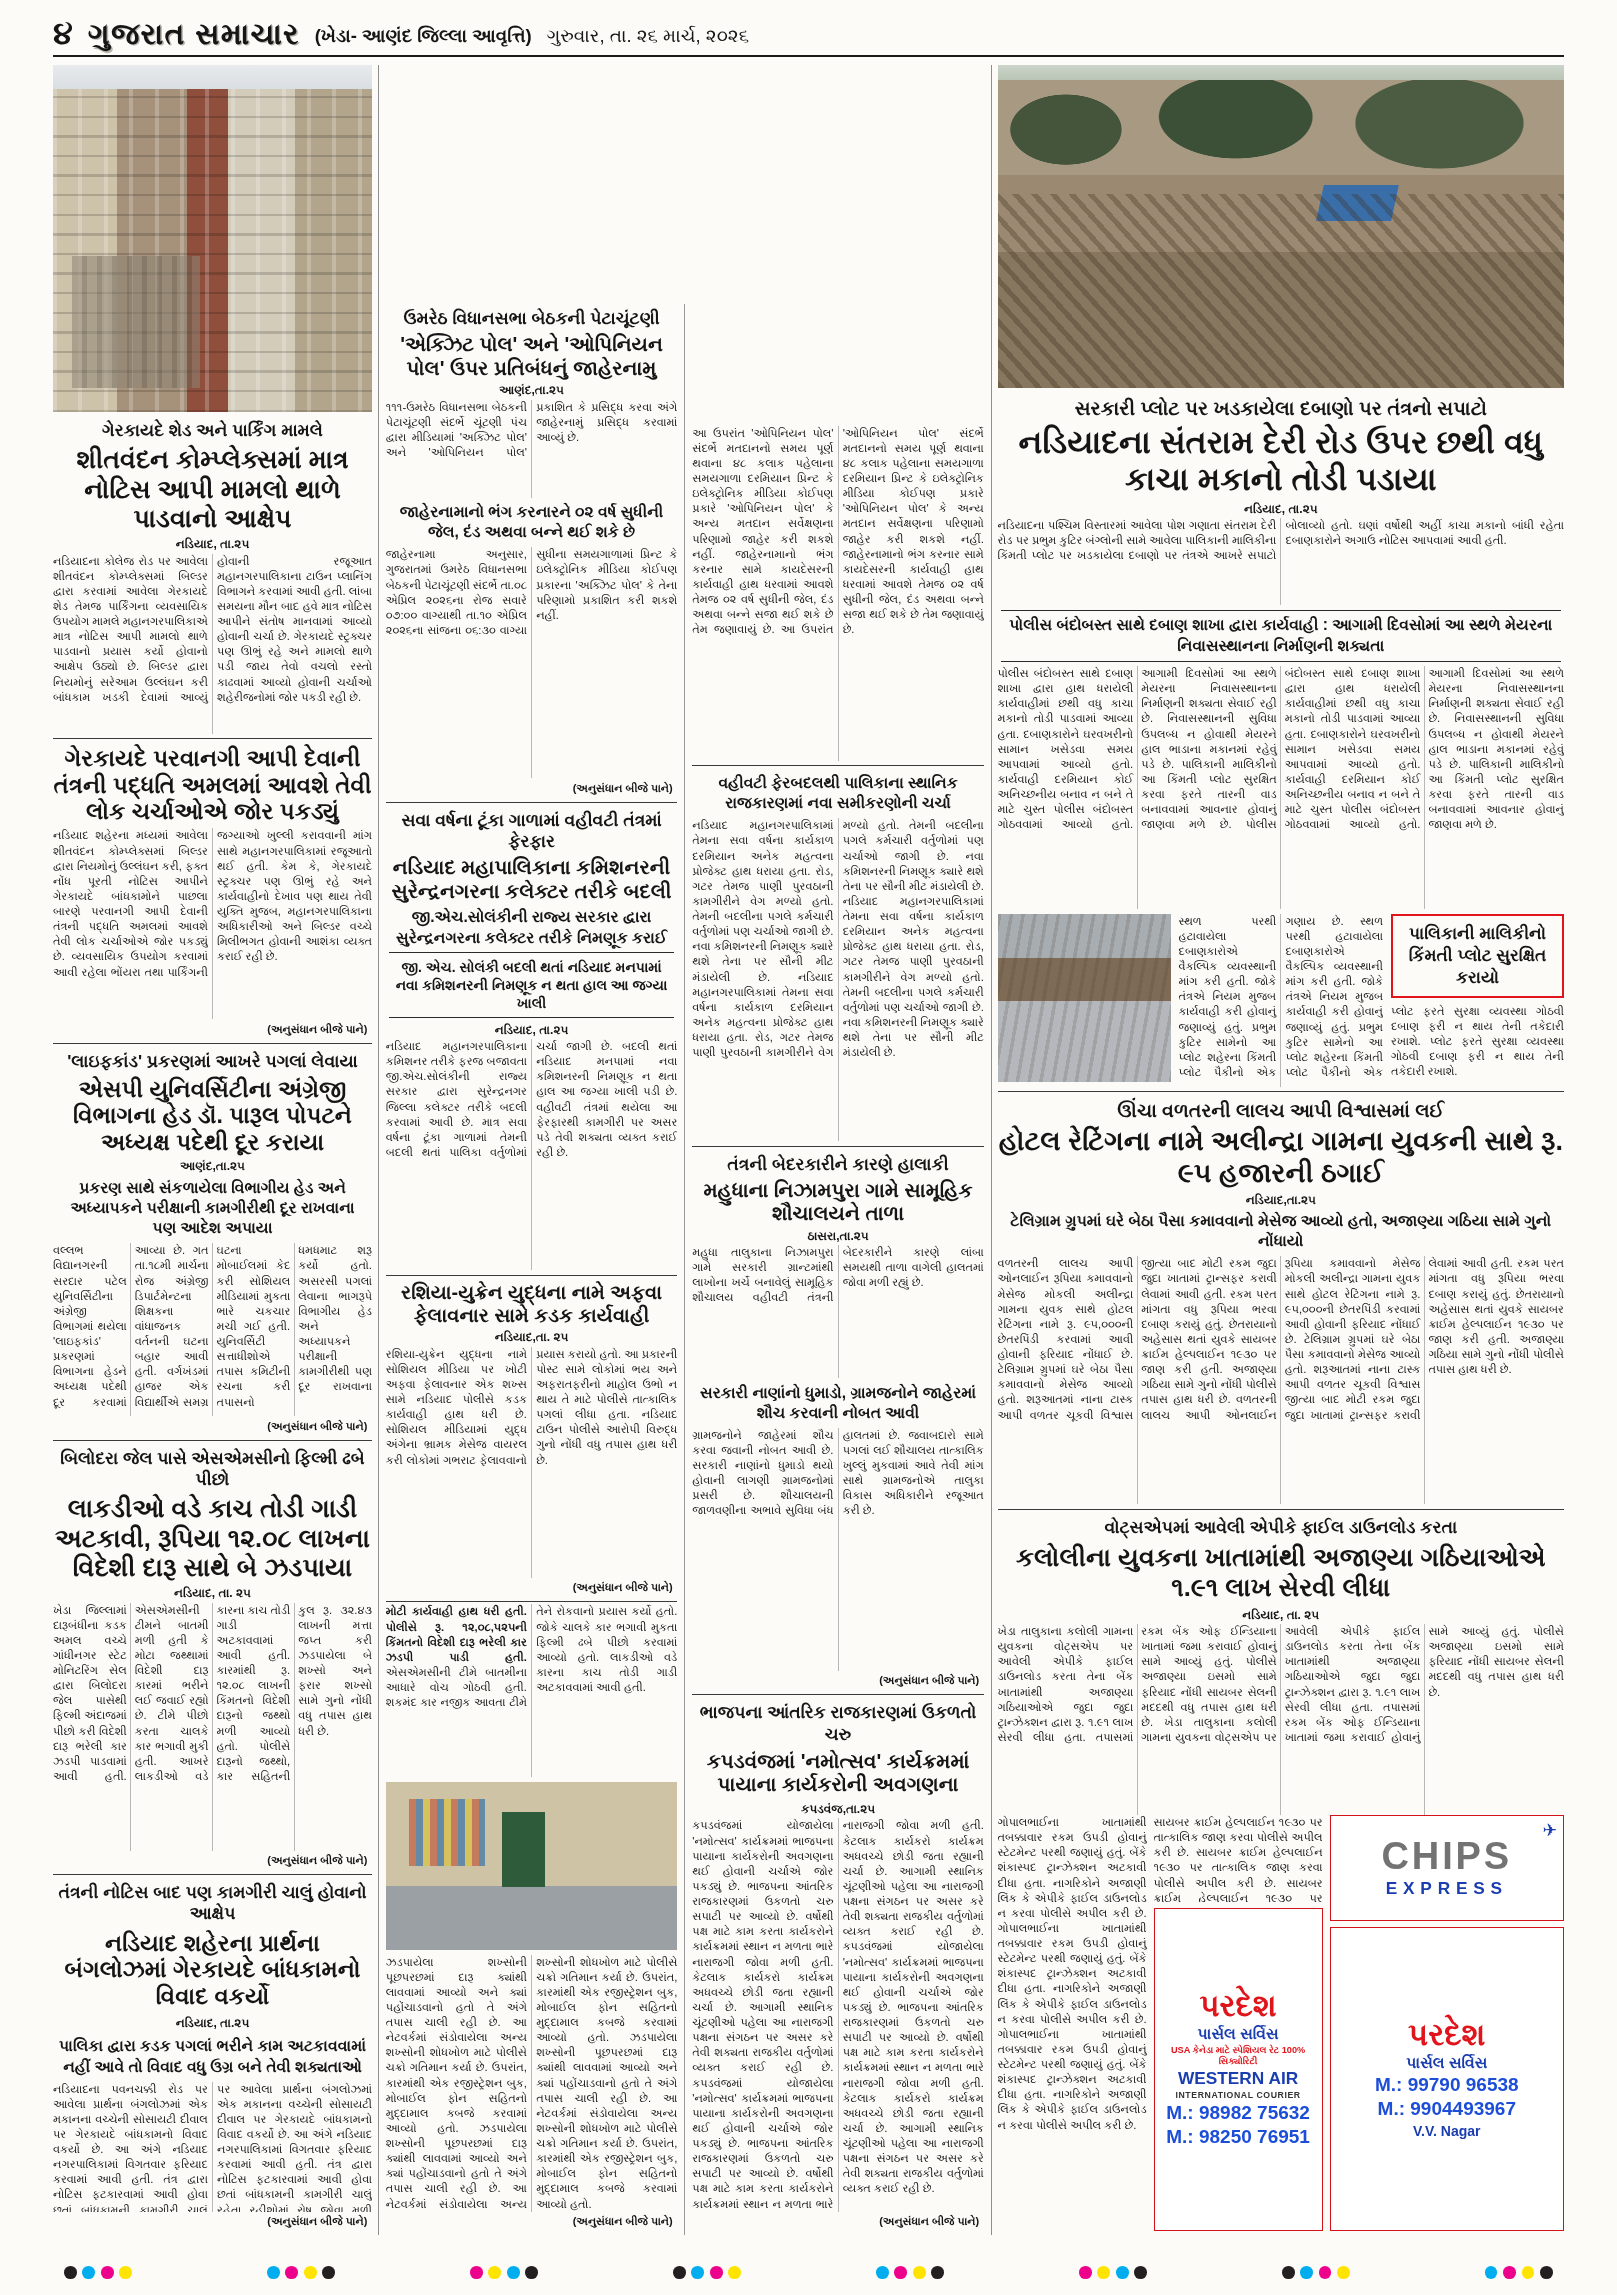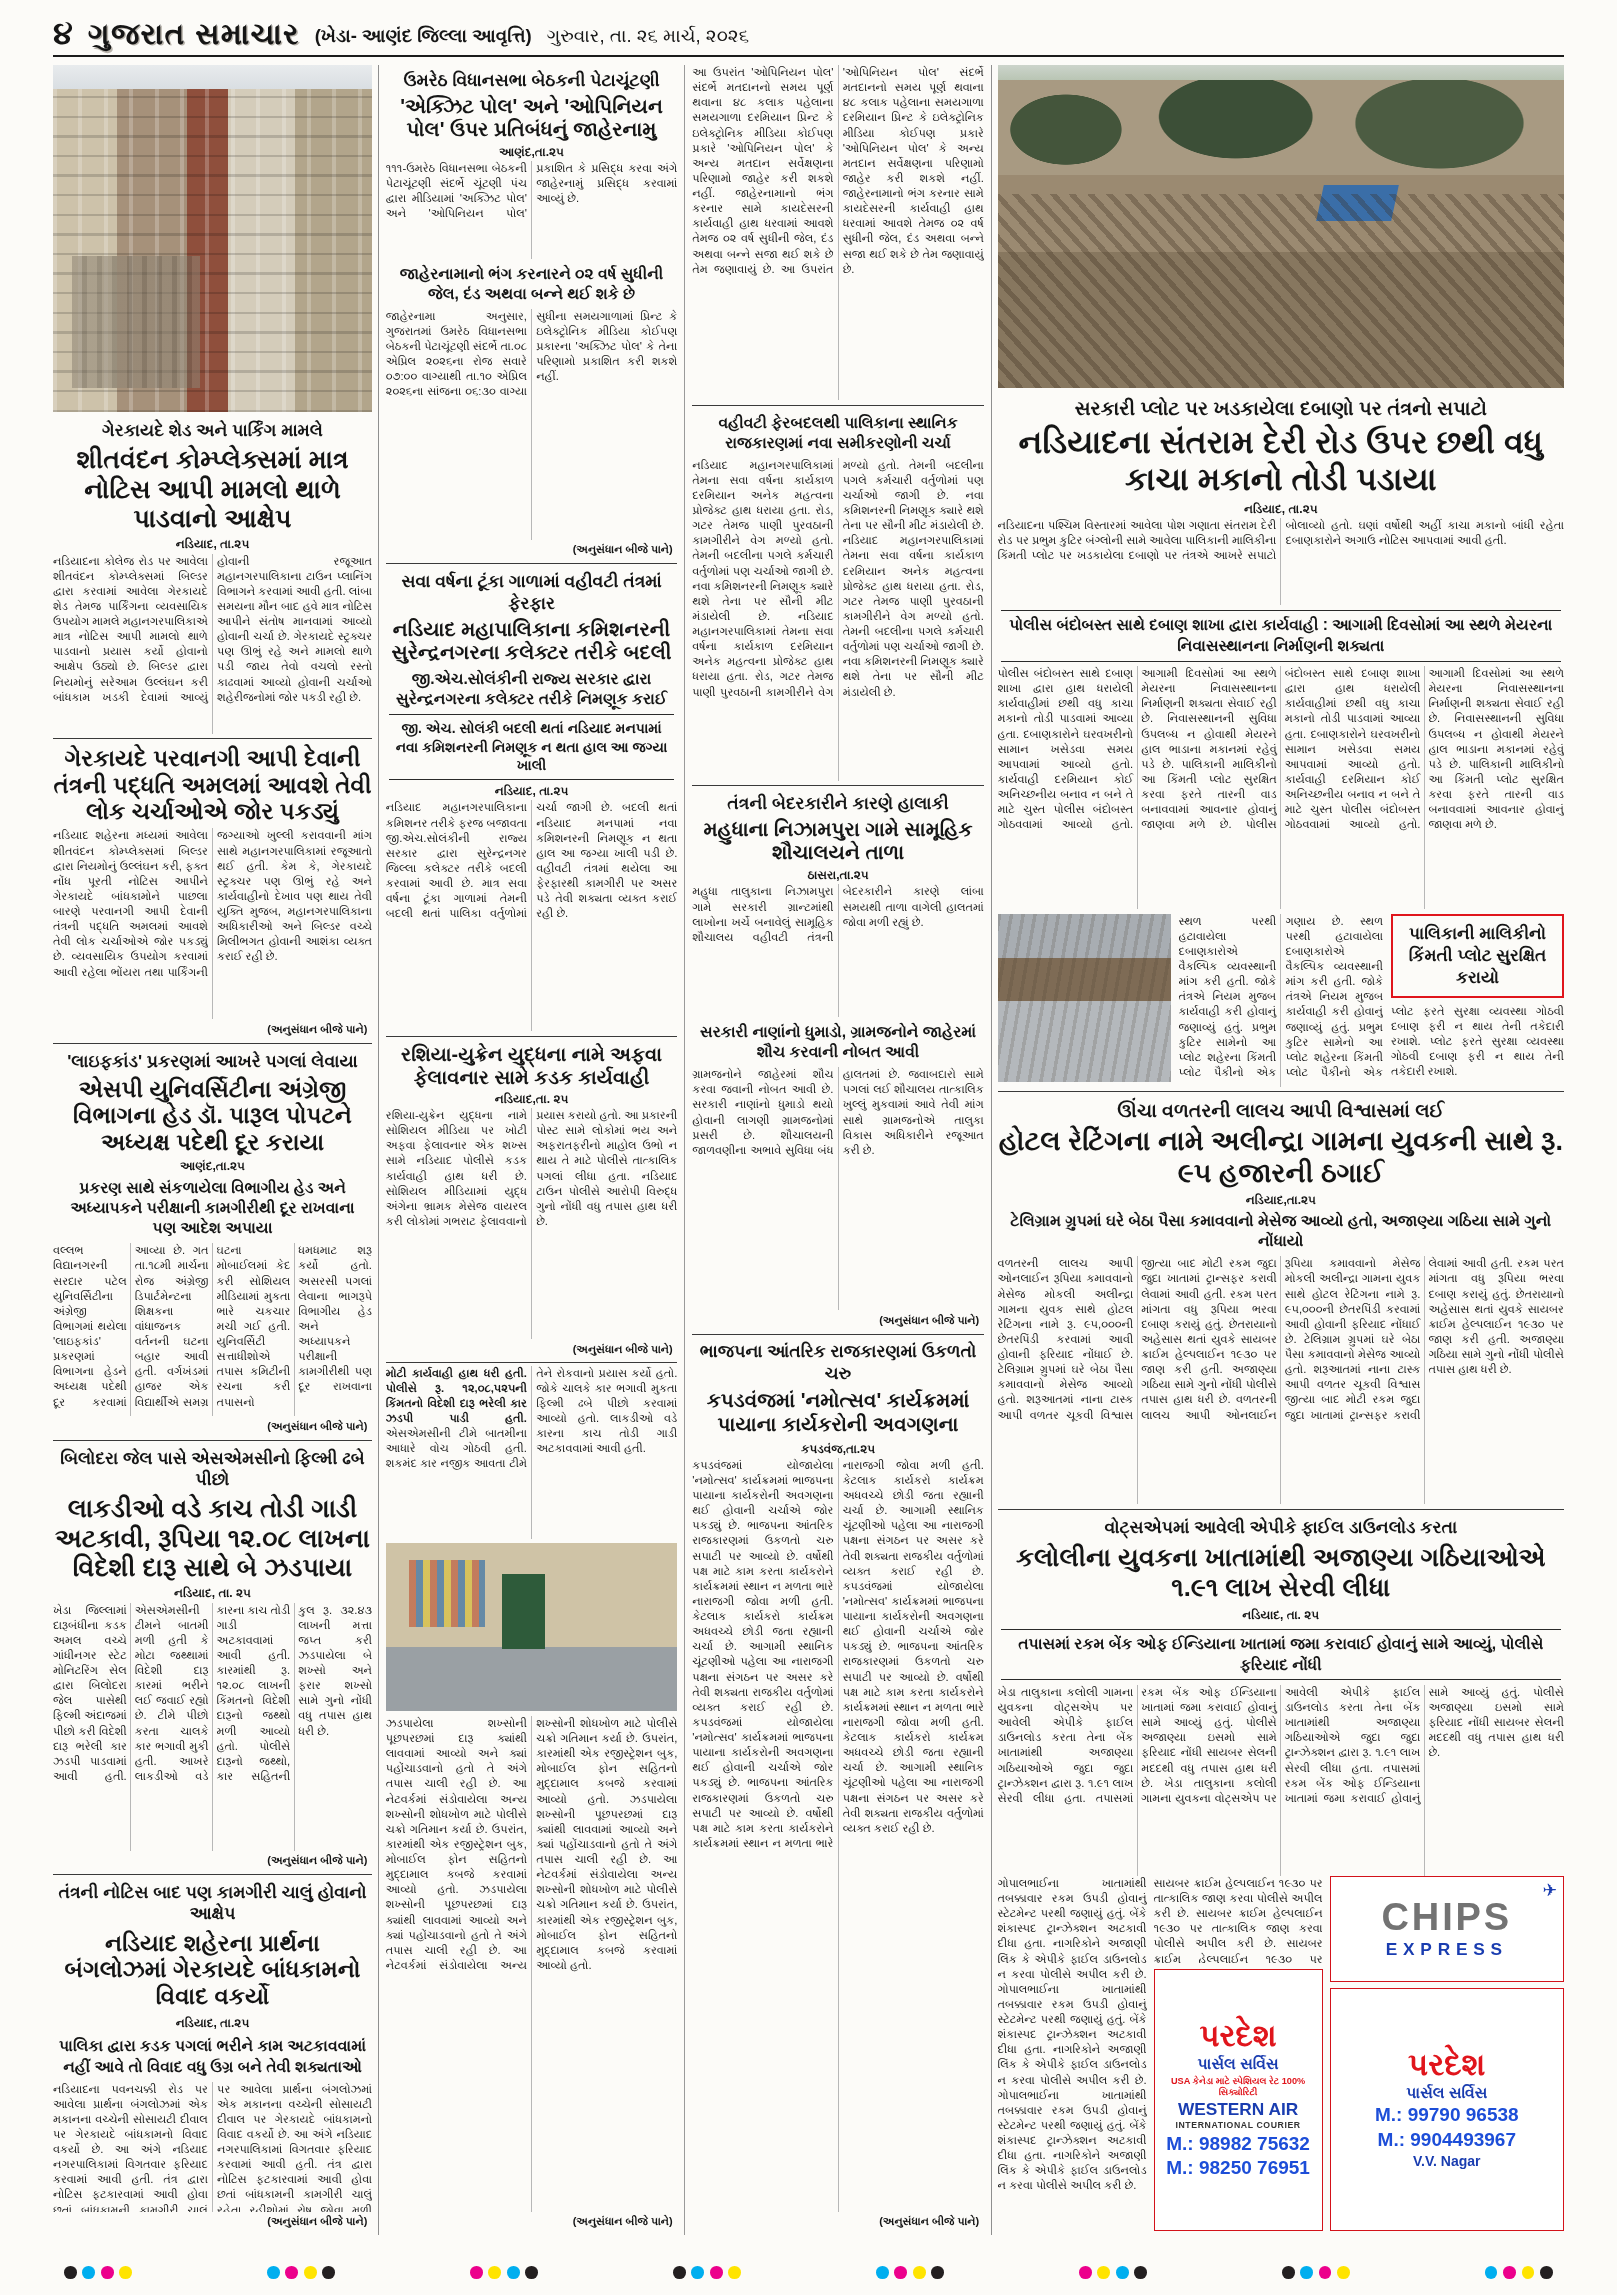--- a/index.html
+++ b/index.html
@@ -9,21 +9,21 @@
   
   .mast{display:flex;align-items:flex-end;gap:15px;border-bottom:2.3px solid #1b1b1b;padding-bottom:5.8px;}
   .pgnum{font-size:32px;font-weight:800;line-height:1;}
   .mastlogo{font-size:30px;font-weight:800;letter-spacing:1.2px;line-height:1;text-shadow:1.4px 1.4px 0 #b9b4ac;}
   .edition{font-size:18.5px;font-weight:700;padding-bottom:2.3px;}
   .pdate{font-size:18.5px;padding-bottom:2.3px;}
   
   .content{display:flex;margin-top:8px;height:2170px;overflow:hidden;}
   .cg{display:flex;flex-direction:column;min-width:0;}
   .cg-left{width:319px;}
-  .cg-mid{width:598px;border-left:0.6px solid #8f8f8f;border-right:0.6px solid #8f8f8f;margin:0 5.8px;padding:0 7px;flex-direction:row;display:flex;gap:0;}
+  .cg-mid{width:598px;border-left:0.6px solid #8f8f8f;border-right:0.6px solid #8f8f8f;margin:0 5.8px;padding:0 7px;flex-direction:row;display:flex;gap:0;align-items:flex-end;}
   .m1{width:50%;padding-right:7px;border-right:0.6px solid #9a9a9a;display:flex;flex-direction:column;}
   .m2{width:50%;padding-left:7px;display:flex;flex-direction:column;}
   .cg-right{flex:1;}
   
   .art{border-top:1.2px solid #3a3a3a;padding:2.3px 0 4.6px;}
   .art.nf{border-top:none;padding-top:0;}
   .art.grow{flex:1;display:flex;flex-direction:column;min-height:0;}
   .kicker{font-weight:800;text-align:center;font-size:17.3px;line-height:1.25;margin:4.6px 0 1.2px;}
   .hl{font-weight:800;text-align:center;line-height:1.16;margin:3.5px 0;}
   .h56{font-size:32px;} .h48{font-size:27px;} .h44{font-size:25.4px;}
@@ -295,21 +295,20 @@
           <div class="subhead">ટેલિગ્રામ ગ્રુપમાં ઘરે બેઠા પૈસા કમાવવાનો મેસેજ આવ્યો હતો, અજાણ્યા ગઠિયા સામે ગુનો નોંધાયો</div>
           <div class="bt cols4" style="height:248px">
             <p>વળતરની લાલચ આપી ઓનલાઈન રૂપિયા કમાવવાનો મેસેજ મોકલી અલીન્દ્રા ગામના યુવક સાથે હોટલ રેટિંગના નામે રૂ. ૯૫,૦૦૦ની છેતરપિંડી કરવામાં આવી હોવાની ફરિયાદ નોંધાઈ છે. ટેલિગ્રામ ગ્રુપમાં ઘરે બેઠા પૈસા કમાવવાનો મેસેજ આવ્યો હતો. શરૂઆતમાં નાના ટાસ્ક આપી વળતર ચૂકવી વિશ્વાસ જીત્યા બાદ મોટી રકમ જુદા જુદા ખાતામાં ટ્રાન્સફર કરાવી લેવામાં આવી હતી. રકમ પરત માંગતા વધુ રૂપિયા ભરવા દબાણ કરાયું હતું. છેતરાયાનો અહેસાસ થતાં યુવકે સાયબર ક્રાઈમ હેલ્પલાઈન ૧૯૩૦ પર જાણ કરી હતી. અજાણ્યા ગઠિયા સામે ગુનો નોંધી પોલીસે તપાસ હાથ ધરી છે. વળતરની લાલચ આપી ઓનલાઈન રૂપિયા કમાવવાનો મેસેજ મોકલી અલીન્દ્રા ગામના યુવક સાથે હોટલ રેટિંગના નામે રૂ. ૯૫,૦૦૦ની છેતરપિંડી કરવામાં આવી હોવાની ફરિયાદ નોંધાઈ છે. ટેલિગ્રામ ગ્રુપમાં ઘરે બેઠા પૈસા કમાવવાનો મેસેજ આવ્યો હતો. શરૂઆતમાં નાના ટાસ્ક આપી વળતર ચૂકવી વિશ્વાસ જીત્યા બાદ મોટી રકમ જુદા જુદા ખાતામાં ટ્રાન્સફર કરાવી લેવામાં આવી હતી. રકમ પરત માંગતા વધુ રૂપિયા ભરવા દબાણ કરાયું હતું. છેતરાયાનો અહેસાસ થતાં યુવકે સાયબર ક્રાઈમ હેલ્પલાઈન ૧૯૩૦ પર જાણ કરી હતી. અજાણ્યા ગઠિયા સામે ગુનો નોંધી પોલીસે તપાસ હાથ ધરી છે.</p>
           </div>
         </section>
 
         <section class="art grow">
           <div class="kicker">વોટ્સએપમાં આવેલી એપીકે ફાઈલ ડાઉનલોડ કરતા</div>
           <h2 class="hl h44">કલોલીના યુવકના ખાતામાંથી અજાણ્યા ગઠિયાઓએ ૧.૯૧ લાખ સેરવી લીધા</h2>
           <div class="dateline">નડિયાદ, તા. ૨૫</div>
-          <div class="subhead ruled">તપાસમાં રકમ બેંક ઓફ ઈન્ડિયાના ખાતામાં જમા કરાવાઈ હોવાનું સામે આવ્યું, પોલીસે ફરિયાદ નોંધી</div>
           <div class="bt cols4" style="height:191px">
             <p>ખેડા તાલુકાના કલોલી ગામના યુવકના વોટ્સએપ પર આવેલી એપીકે ફાઈલ ડાઉનલોડ કરતા તેના બેંક ખાતામાંથી અજાણ્યા ગઠિયાઓએ જુદા જુદા ટ્રાન્ઝેક્શન દ્વારા રૂ. ૧.૯૧ લાખ સેરવી લીધા હતા. તપાસમાં રકમ બેંક ઓફ ઈન્ડિયાના ખાતામાં જમા કરાવાઈ હોવાનું સામે આવ્યું હતું. પોલીસે અજાણ્યા ઇસમો સામે ફરિયાદ નોંધી સાયબર સેલની મદદથી વધુ તપાસ હાથ ધરી છે. ખેડા તાલુકાના કલોલી ગામના યુવકના વોટ્સએપ પર આવેલી એપીકે ફાઈલ ડાઉનલોડ કરતા તેના બેંક ખાતામાંથી અજાણ્યા ગઠિયાઓએ જુદા જુદા ટ્રાન્ઝેક્શન દ્વારા રૂ. ૧.૯૧ લાખ સેરવી લીધા હતા. તપાસમાં રકમ બેંક ઓફ ઈન્ડિયાના ખાતામાં જમા કરાવાઈ હોવાનું સામે આવ્યું હતું. પોલીસે અજાણ્યા ઇસમો સામે ફરિયાદ નોંધી સાયબર સેલની મદદથી વધુ તપાસ હાથ ધરી છે.</p>
           </div>
 
           <div class="rb">
             <div class="bt rb-text">
               <p>ગોપાલભાઈના ખાતામાંથી તબક્કાવાર રકમ ઉપડી હોવાનું સ્ટેટમેન્ટ પરથી જણાયું હતું. બેંકે શંકાસ્પદ ટ્રાન્ઝેક્શન અટકાવી દીધા હતા. નાગરિકોને અજાણી લિંક કે એપીકે ફાઈલ ડાઉનલોડ ન કરવા પોલીસે અપીલ કરી છે. ગોપાલભાઈના ખાતામાંથી તબક્કાવાર રકમ ઉપડી હોવાનું સ્ટેટમેન્ટ પરથી જણાયું હતું. બેંકે શંકાસ્પદ ટ્રાન્ઝેક્શન અટકાવી દીધા હતા. નાગરિકોને અજાણી લિંક કે એપીકે ફાઈલ ડાઉનલોડ ન કરવા પોલીસે અપીલ કરી છે. ગોપાલભાઈના ખાતામાંથી તબક્કાવાર રકમ ઉપડી હોવાનું સ્ટેટમેન્ટ પરથી જણાયું હતું. બેંકે શંકાસ્પદ ટ્રાન્ઝેક્શન અટકાવી દીધા હતા. નાગરિકોને અજાણી લિંક કે એપીકે ફાઈલ ડાઉનલોડ ન કરવા પોલીસે અપીલ કરી છે.</p>
             </div>
             <div class="rb-mid">
               <div class="bt" style="height:87px">

